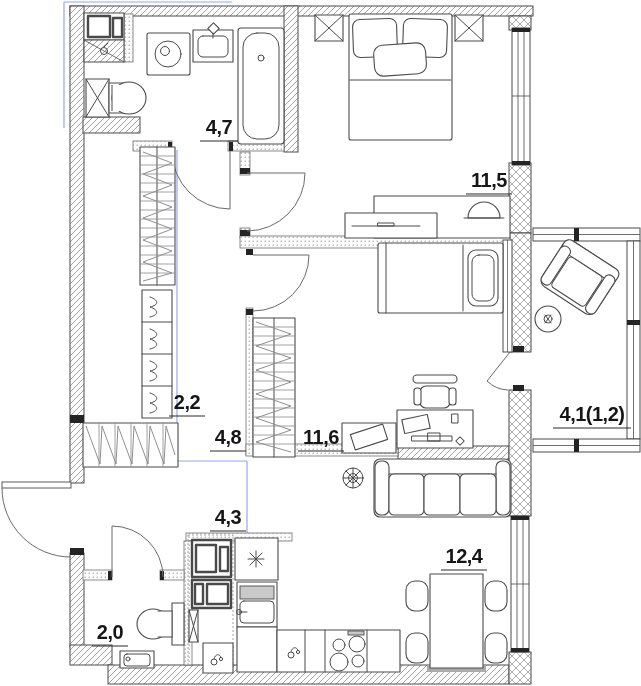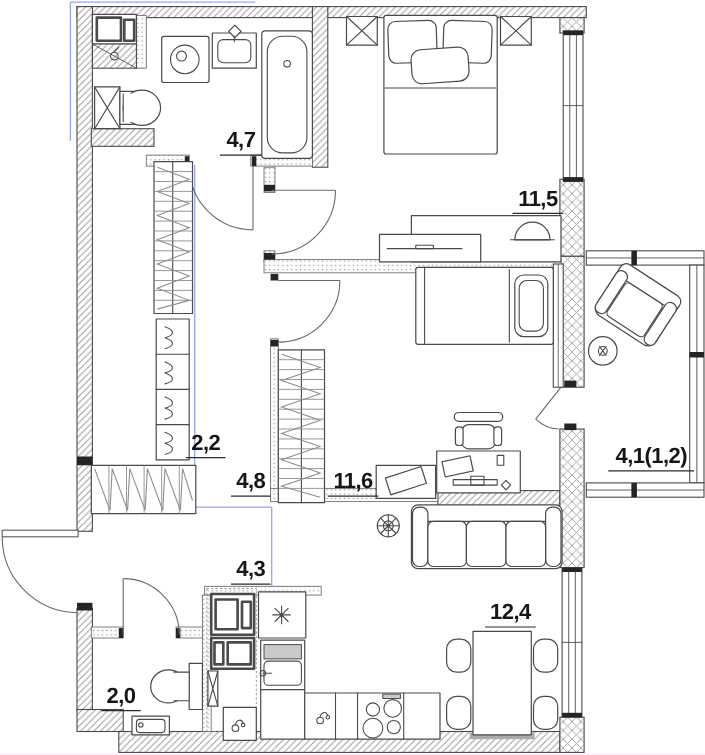--- a/index.html
+++ b/index.html
@@ -1,16 +1,16 @@
 <!DOCTYPE html>
 <html><head>
 <meta charset="utf-8">
 <style>
   html,body{margin:0;padding:0;background:#ffffff;}
-  #stage{position:relative;width:641px;height:686px;background:#f9a8d4;overflow:hidden;
+  #stage{position:relative;width:641px;height:686px;background:#be185d;overflow:hidden;
          font-family:"Liberation Sans",sans-serif;}
   svg{display:block}
   .wall-ext{fill:url(#hatch);stroke:#4a4a4a;stroke-width:1;}
   .wall-x{fill:url(#cross);stroke:#4a4a4a;stroke-width:1;}
   .wall-int{fill:url(#stip);stroke:#6f6f6f;stroke-width:.8;}
   .fix{fill:#fff;stroke:#4a4a4a;stroke-width:1.1;stroke-linejoin:round;}
   .fix2{fill:none;stroke:#4a4a4a;stroke-width:1;stroke-linejoin:round;stroke-linecap:round;}
   .thick{stroke-width:2.4;}
   .thin{stroke:#8a8a8a;stroke-width:.8;fill:none;}
   .hang{stroke:#8f8f8f;stroke-width:1;fill:none;}

